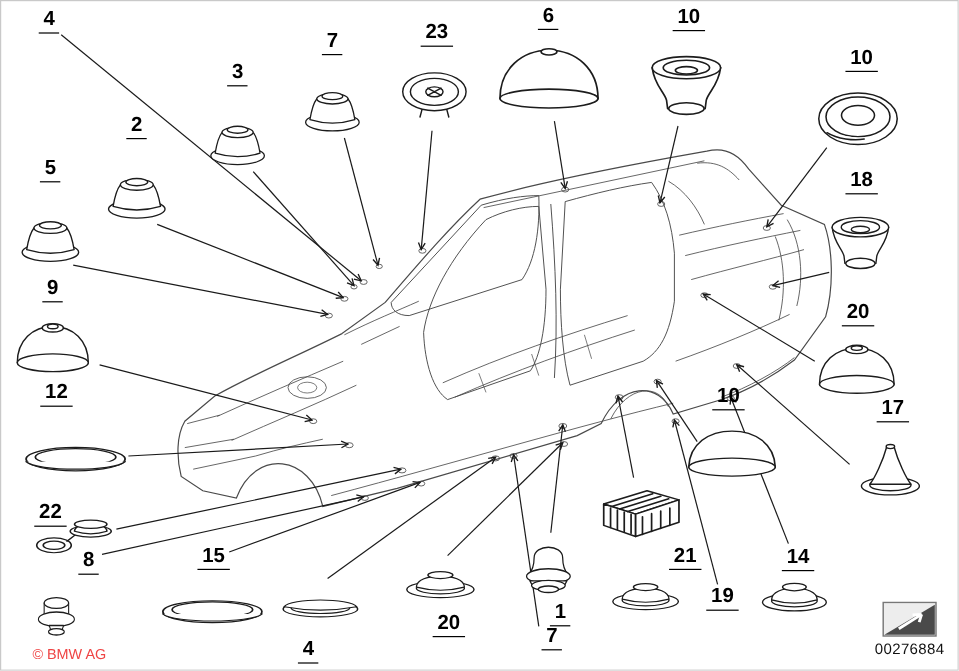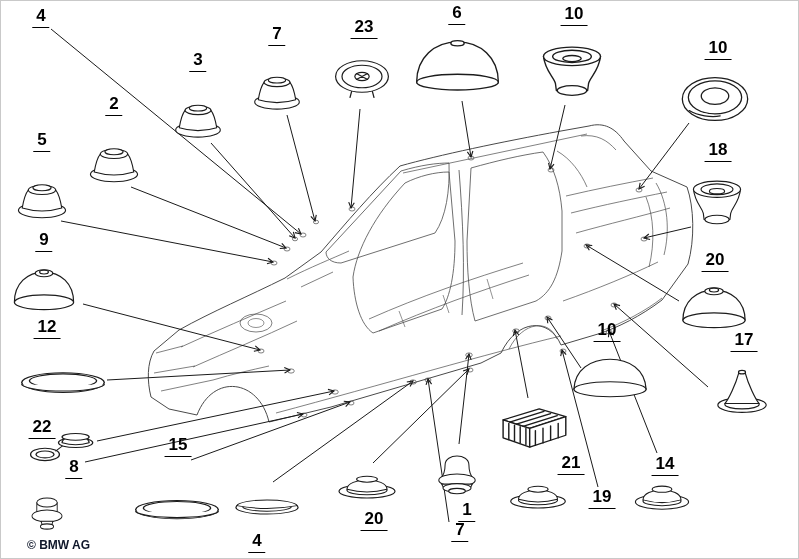--- a/index.html
+++ b/index.html
@@ -10,21 +10,21 @@
   .part-label {
     position:absolute; transform:translateX(-50%);
     font-size:17px; font-weight:700; color:#000; line-height:1.1;
     border-bottom:1.6px solid #000; padding:0 4px 1px 4px;
     white-space:nowrap;
   }
   .part-icon { position:absolute; }
   .part-icon svg { width:100%; height:100%; overflow:visible; }
   .part-icon svg * { stroke:#1c1c1c; stroke-width:1.5; fill:#fff; stroke-linecap:round; stroke-linejoin:round; }
   .leader { stroke:#1a1a1a; stroke-width:1; fill:none; }
-  .copyright { position:absolute; left:26px; top:537px; font-size:12px; color:#0f172a;font-weight:bold; }
+  .copyright { position:absolute; left:26px; top:537px; font-size:12px; color:#ef4444; }
   .doc-badge { position:absolute; left:722px; top:500px; width:70px; text-align:center; }
   .thumb { width:46px; height:30px; margin:0 auto; cursor:pointer; }
   .doc-num { font-size:12.5px; color:#111; margin-top:3px; letter-spacing:0.3px; }
 </style>
 </head>
 <body>
 
 <div class="stage">
 
   <svg id="diagram-svg" width="799" height="559" viewBox="0 0 799 559">
@@ -254,21 +254,21 @@
           <path d="M40,51 L43,58 L57,58 L60,51 Z"></path>
           <ellipse cx="50" cy="58" rx="11" ry="3.5" fill="none"></ellipse>
           <ellipse cx="50" cy="26" rx="17" ry="6"></ellipse>
         </svg></div>
       <div class="part-label" style="left: 73px; top: 457px;">8</div>
       <div class="part-icon" style="left: 128px; top: 484px; width: 96px; height: 52px;"><svg viewBox="0 0 100 80" preserveAspectRatio="none">
           <ellipse cx="50" cy="38" rx="43" ry="14"></ellipse>
           <ellipse cx="50" cy="35.5" rx="35" ry="10" fill="none"></ellipse>
           <path d="M7,41 C16,53 84,53 93,41" fill="none"></path>
         </svg></div>
-      <div class="part-label" style="left: 177px; top: 435px;">15</div>
+      <div class="part-label" style="left: 177px; top: 453px;">15</div>
       <div class="part-icon" style="left: 224px; top: 479px; width: 84px; height: 50px;"><svg viewBox="0 0 100 80" preserveAspectRatio="none">
           <ellipse cx="50" cy="44" rx="37" ry="10.5"></ellipse>
           <ellipse cx="50" cy="42.5" rx="29" ry="7.5" fill="none"></ellipse>
           <path d="M14,41 C20,29 80,29 86,41 Q50,50 14,41 Z"></path>
         </svg></div>
       <div class="part-label" style="left: 256px; top: 531px;">4</div>
       <div class="part-icon" style="left: 326px; top: 461px; width: 80px; height: 52px;"><svg viewBox="0 0 100 80" preserveAspectRatio="none">
           <ellipse cx="50" cy="45" rx="35" ry="10.5"></ellipse>
           <ellipse cx="50" cy="43.5" rx="25" ry="7" fill="none"></ellipse>
           <path d="M25,42 C25,23 75,23 75,42 Q50,50 25,42 Z"></path>
@@ -304,14 +304,25 @@
           <ellipse cx="50" cy="45" rx="35" ry="10.5"></ellipse>
           <ellipse cx="50" cy="43.5" rx="25" ry="7" fill="none"></ellipse>
           <path d="M25,42 C25,23 75,23 75,42 Q50,50 25,42 Z"></path>
           <ellipse cx="50" cy="26.5" rx="13" ry="4.5" fill="none"></ellipse>
         </svg></div>
       <div class="part-label" style="left: 664px; top: 454px;">14</div>
     </div>
 
   <div class="copyright">© BMW AG</div>
 
+  <div class="doc-badge">
+    <div class="thumb">
+      <svg viewBox="0 0 46 30" width="46" height="30">
+        <rect x="1" y="1" width="44" height="28" fill="#ededed" stroke="#777" stroke-width="1.2"></rect>
+        <path d="M2,28 L44,3 L44,28 Z" fill="#4a4a4a"></path>
+        <path d="M14,23 L33,11" stroke="#ffffff" stroke-width="2.4" fill="none"></path>
+        <path d="M33,11 L25.5,11.5 M33,11 L31,17.5" stroke="#ffffff" stroke-width="2.4" fill="none"></path>
+      </svg>
+    </div>
+    <div class="doc-num">00276884</div>
+  </div>
 
 </div>
 
 </body></html>

